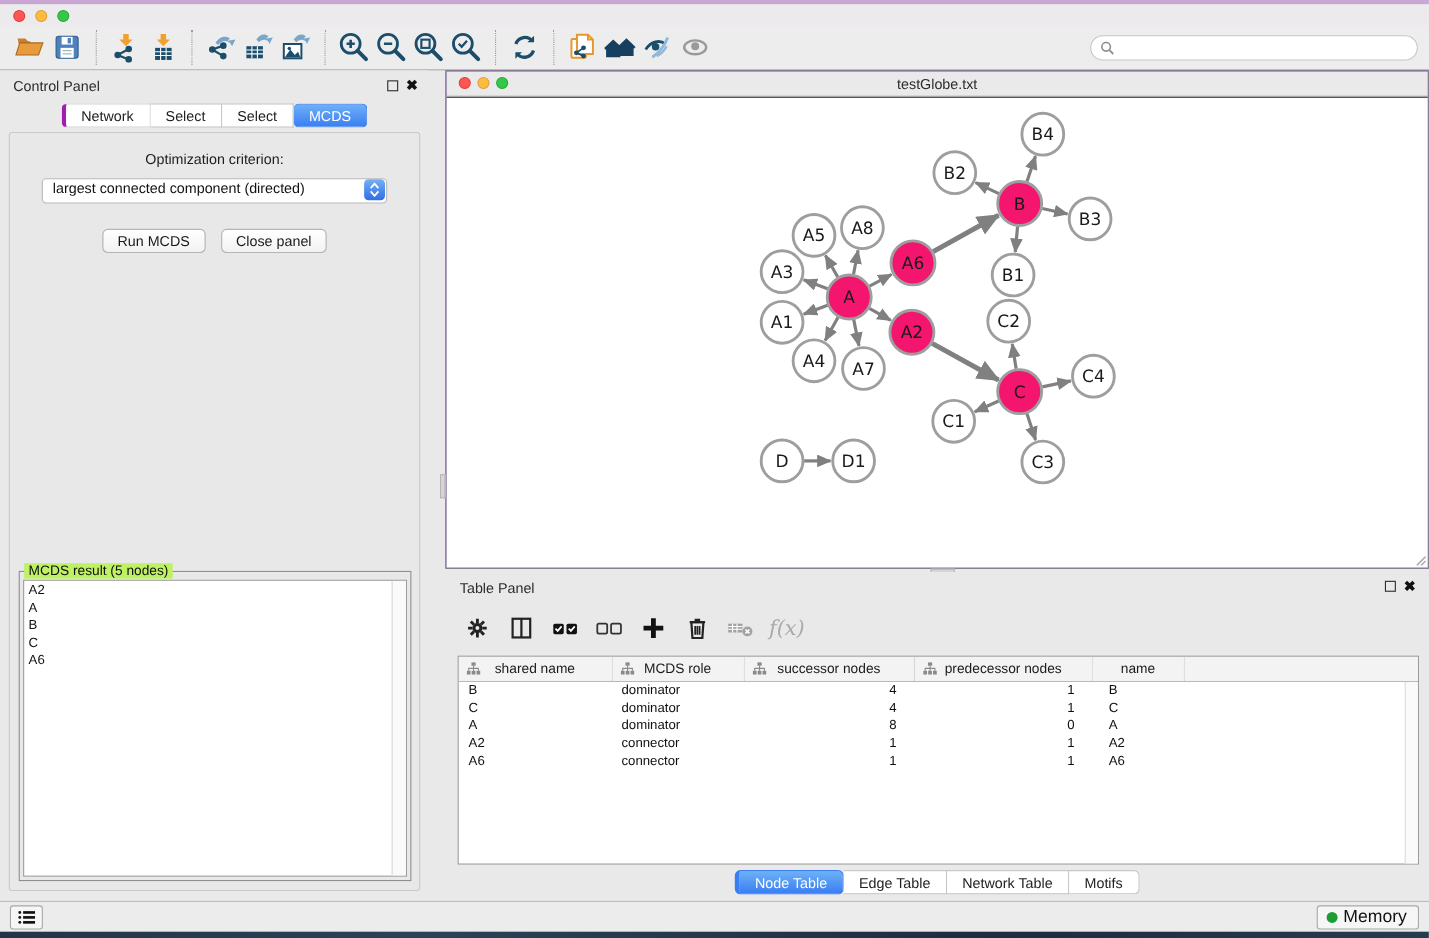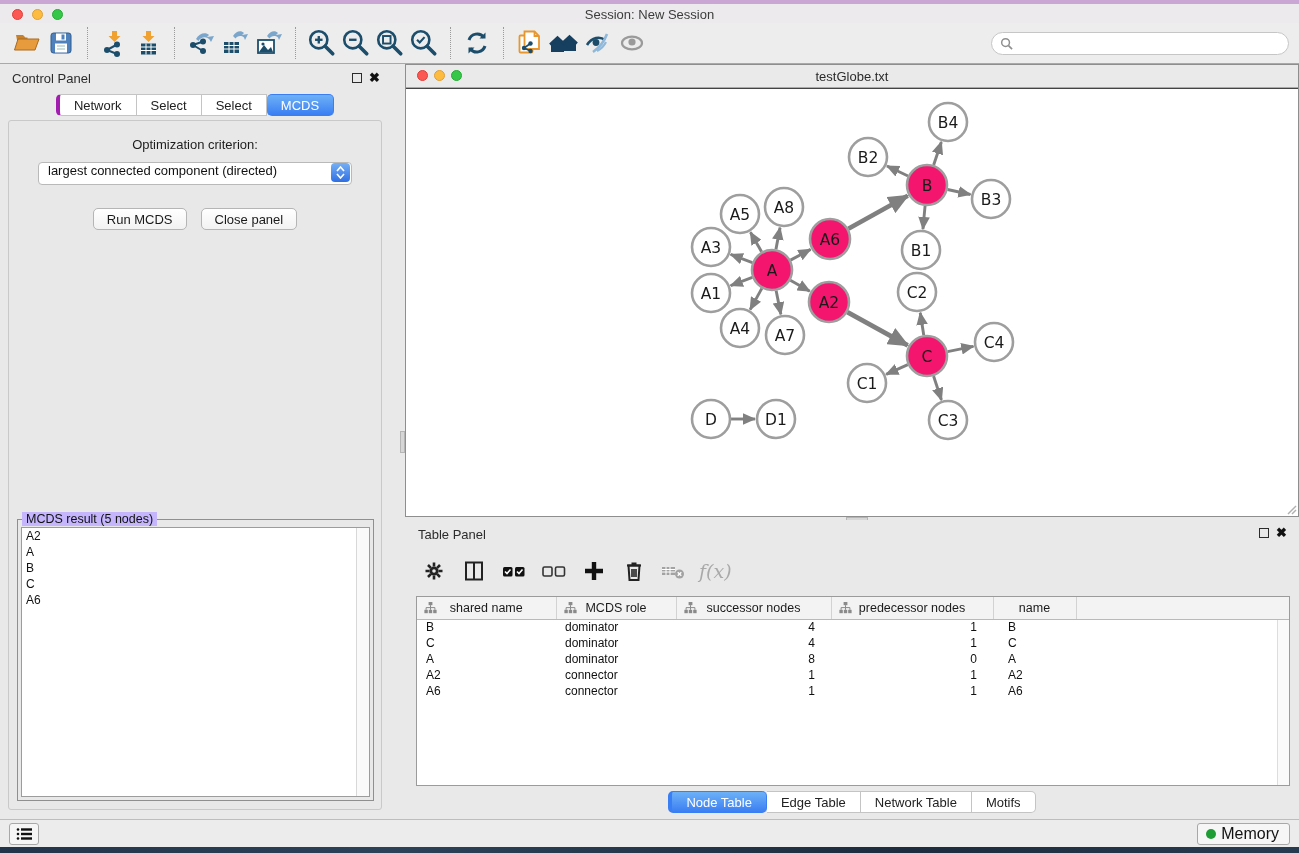--- a/index.html
+++ b/index.html
@@ -49,21 +49,21 @@
   .dropdown-text { flex:1; padding-left:9px; font-size:13px; color:#111; white-space:nowrap; overflow:hidden; }
   .dropdown-stepper { width:19px; height:19px; margin-right:1px; border-radius:4px;
               background:linear-gradient(#76b0f5,#2f6fe4); display:flex; flex-direction:column;
               align-items:center; justify-content:center; gap:1px; }
   .dropdown-stepper svg { display:block; }
   .cp-buttons { display:flex; justify-content:center; gap:14px; margin-top:23px; }
   .mac-btn { height:22px; padding:0 13px; background:linear-gradient(#ffffff,#f2f2f2); border:1px solid #b5b5b5;
              border-radius:5px; font-size:13px; color:#1a1a1a; cursor:pointer; font-family:"Liberation Sans",sans-serif; }
 
   .result-group { position:absolute; left:8px; top:398px; width:357px; height:282px; border:1px solid #8f8f8f; }
-  .result-legend { position:absolute; left:4px; top:-8px; background:#c4b5fd; padding:0 4px; font-size:12.5px; color:#111; }
+  .result-legend { position:absolute; left:4px; top:-8px; background:#bef264; padding:0 4px; font-size:12.5px; color:#111; }
   .result-list { position:absolute; left:3px; top:7px; width:349px; height:270px; background:#fff;
                  border:1px solid #9c9c9c; overflow:hidden; }
   .result-scroll { position:absolute; right:0; top:0; width:13px; height:100%; background:#fafafa; border-left:1px solid #d8d8d8; }
   .mcds-item { font-size:12px; line-height:16px; padding-left:4px; color:#111; cursor:default; }
 
   
   .net-window { position:absolute; left:405px; top:64px; width:894px; height:453px;
                 border:1px solid #8e8e8e; background:#4c1d95; }
   .net-titlebar { position:absolute; left:0; top:0; width:100%; height:23px; background:#eaeaea;
                   border-bottom:1px solid #aaa; }
@@ -114,21 +114,20 @@
 </head>
 <body>
 
 <div id="screen">
 
   <div class="purple-strip"></div>
   <div class="mac-titlebar">
     <span class="traffic tl-red"></span>
     <span class="traffic tl-yellow"></span>
     <span class="traffic tl-green"></span>
-    <div class="session-title">Session: New Session</div>
   </div>
 
   <div class="toolbar">
     <span class="tb-icon">
       <svg width="28" height="28" viewBox="0 0 28 28">
           <path d="M3 6h7l2.5 2.5h2V11H4z" fill="#c8802a"></path>
           <path d="M1.5 21 5 10h21l-4 11z" fill="#e89b3c" stroke="#a86a1e" stroke-width="1"></path>
         </svg>
     </span>
     <span class="tb-icon">

